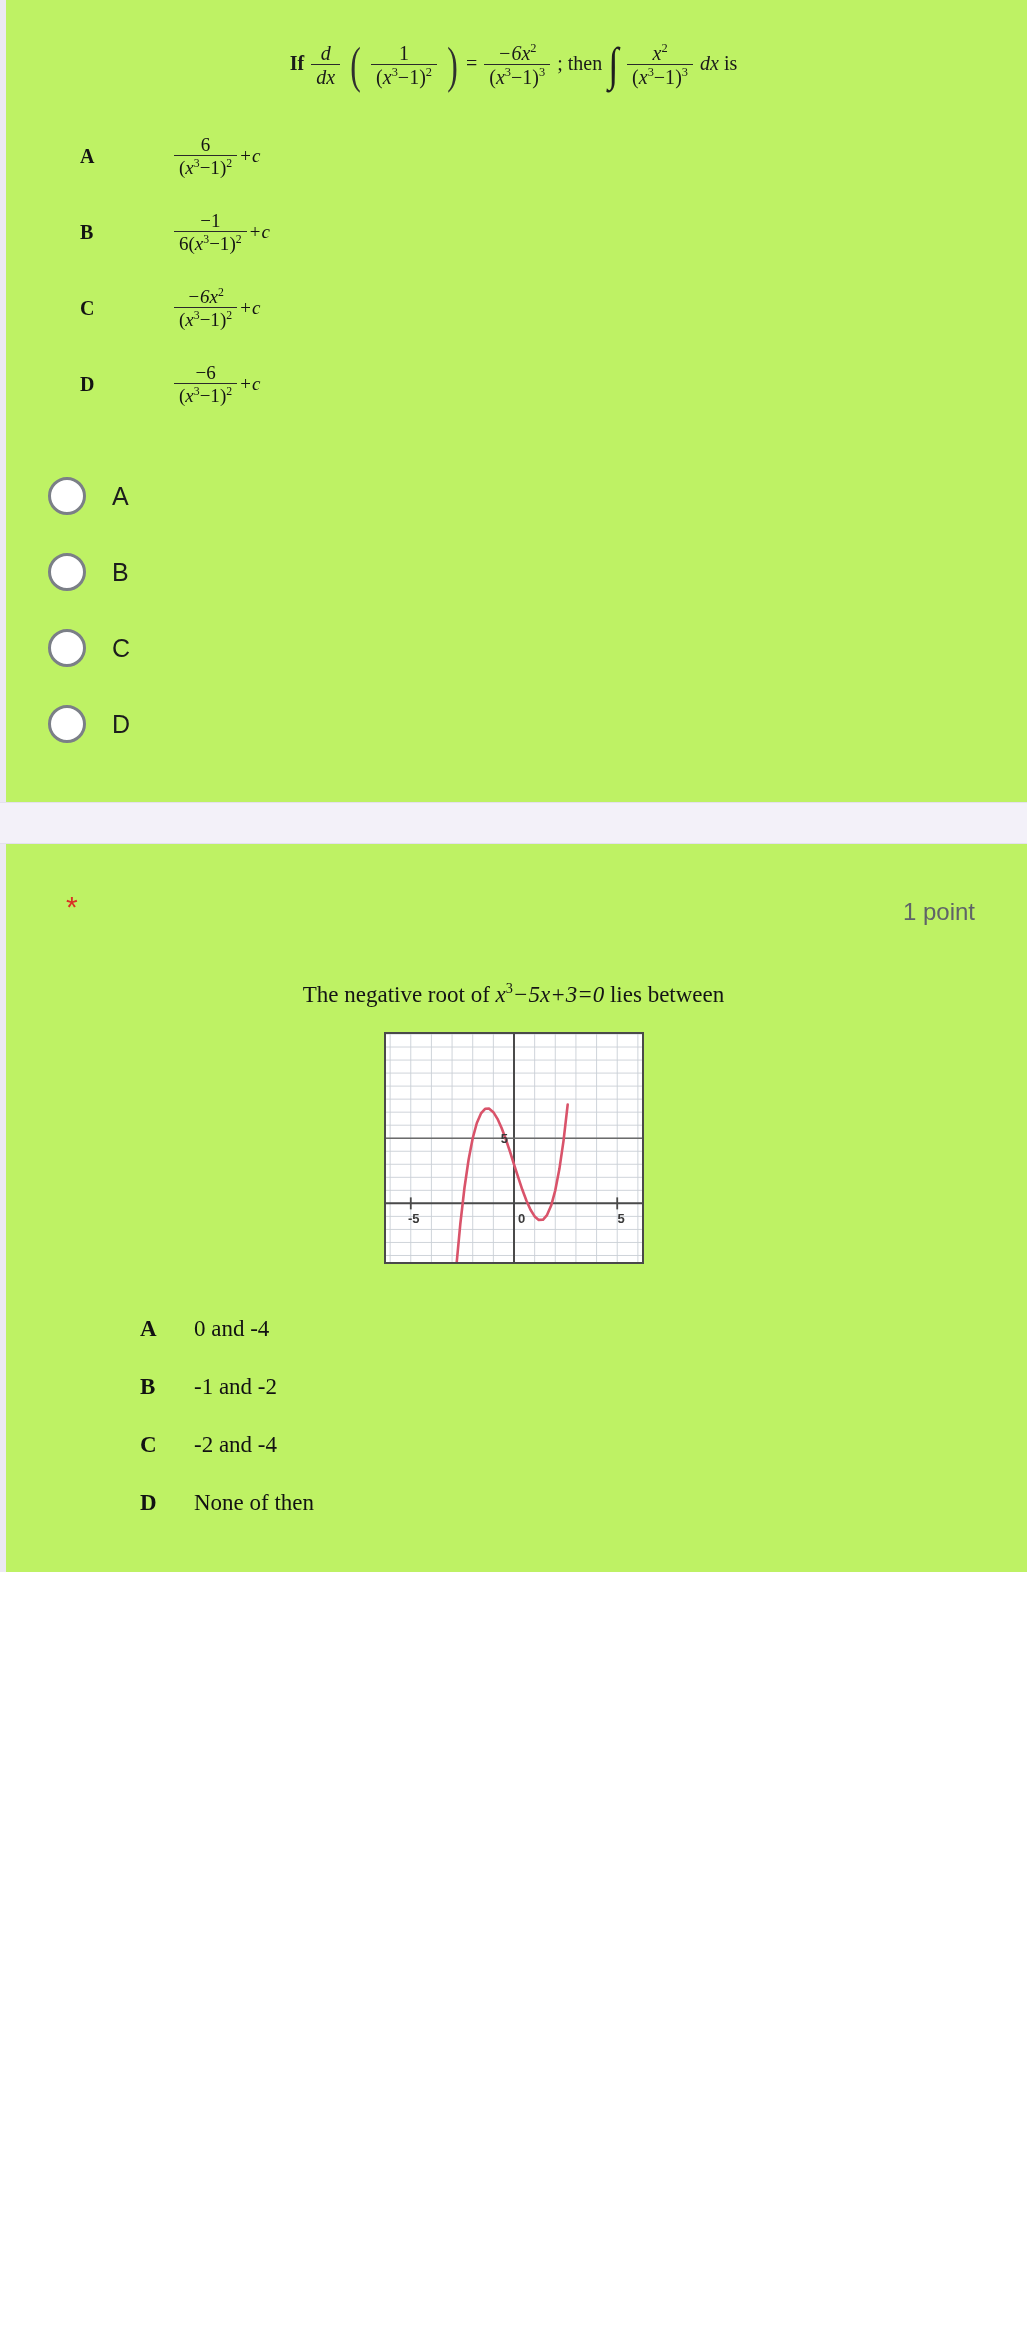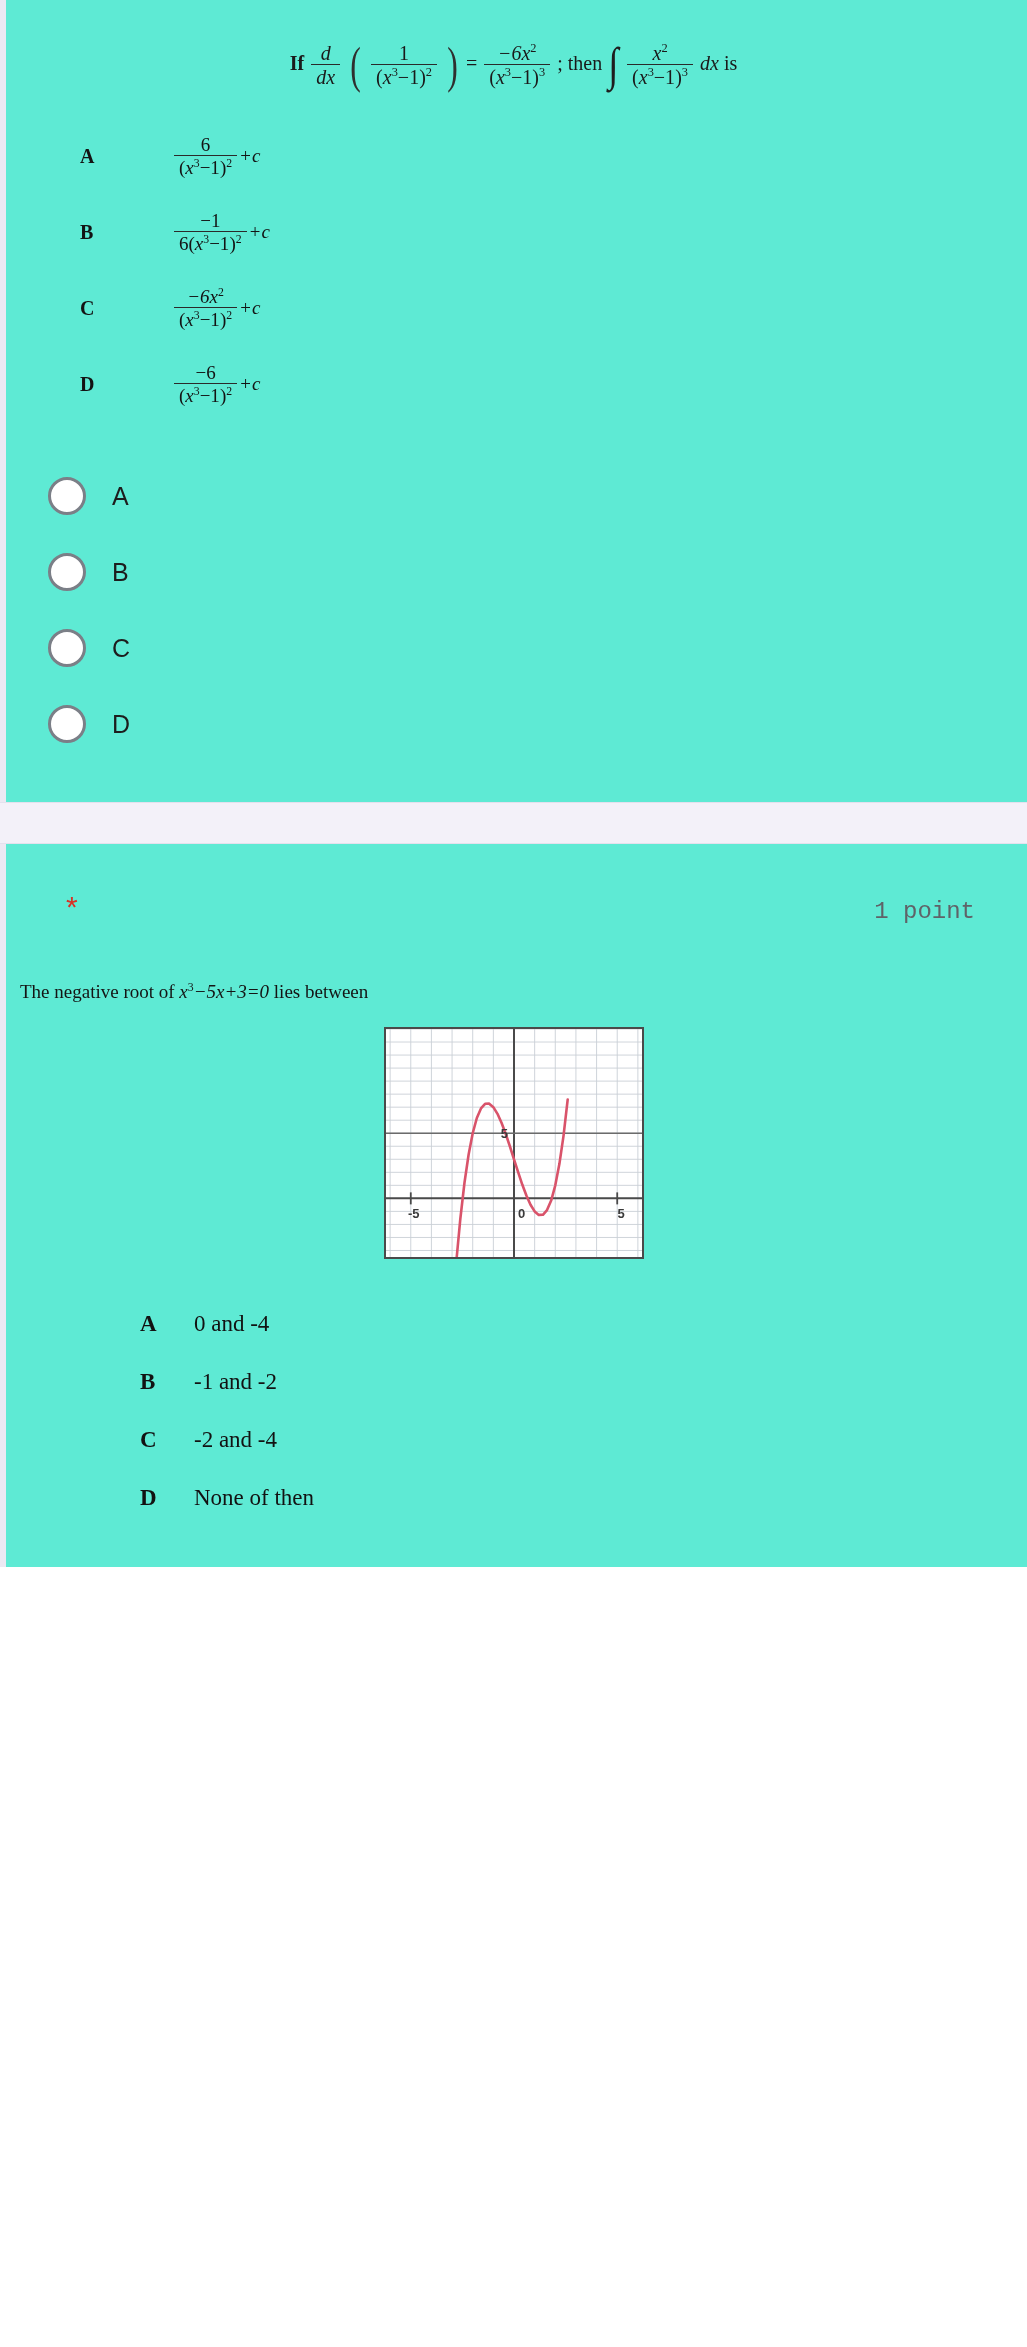--- a/index.html
+++ b/index.html
@@ -7,21 +7,21 @@
     margin: 0; padding: 0;
     background: #ffffff;
     font-family: "Liberation Serif", serif;
   }
   body { width: 1027px; }
 
   .page { width: 1027px; position: relative; }
 
   
   .card {
-    background: #5eead4;
+    background: #bef264;
     position: relative;
   }
   .card-rule-left {
     position: absolute;
     left: 0; top: 0; bottom: 0;
     width: 6px;
     background: #ece9f3;
   }
 
   .gap-band {
@@ -130,28 +130,29 @@
     justify-content: space-between;
     padding: 48px 52px 0 66px;
   }
   .req-star {
     color: #d93025;
     font-family: "Liberation Sans", sans-serif;
     font-size: 30px;
     line-height: 1;
   }
   .point-label {
-    font-family: Liberation Mono, monospace;
+    font-family: Liberation Sans, sans-serif;
     font-size: 24px;
     color: #5f6368;
     padding-top: 6px;
   }
 
   .q2-stem {
-    font-size: 19px;
+    text-align: center;
+    font-size: 23px;
     padding: 56px 20px 8px 20px;
     color: #141414;
     white-space: nowrap;
   }
 
   
   .graph-wrap { display: flex; justify-content: center; padding: 16px 0 18px 0; }
   .graph-box {
     width: 260px; height: 232px;
     border: 2px solid #4a4a4a;

